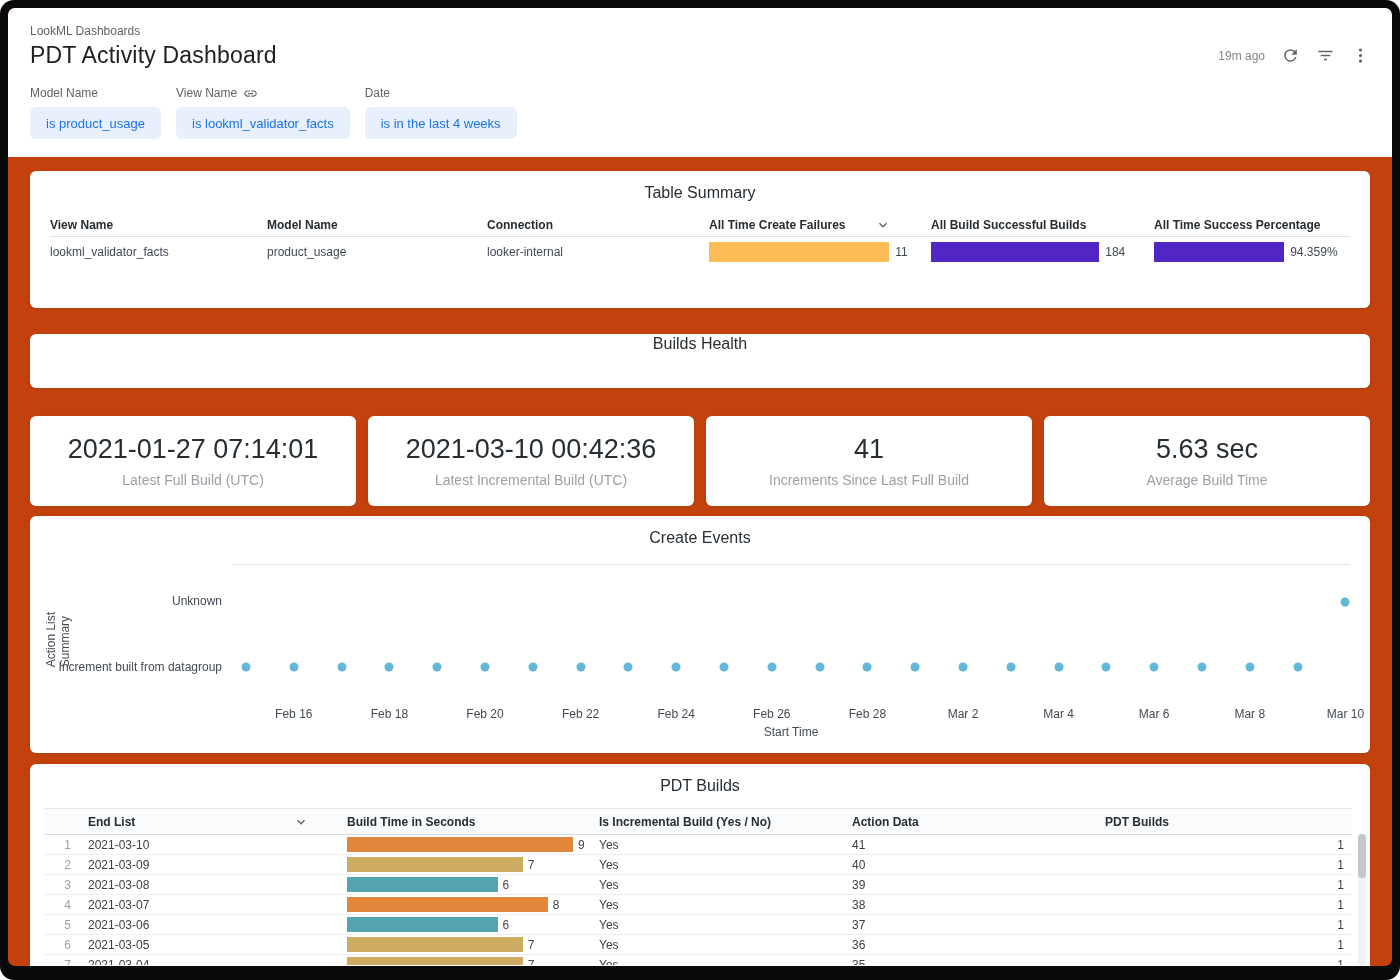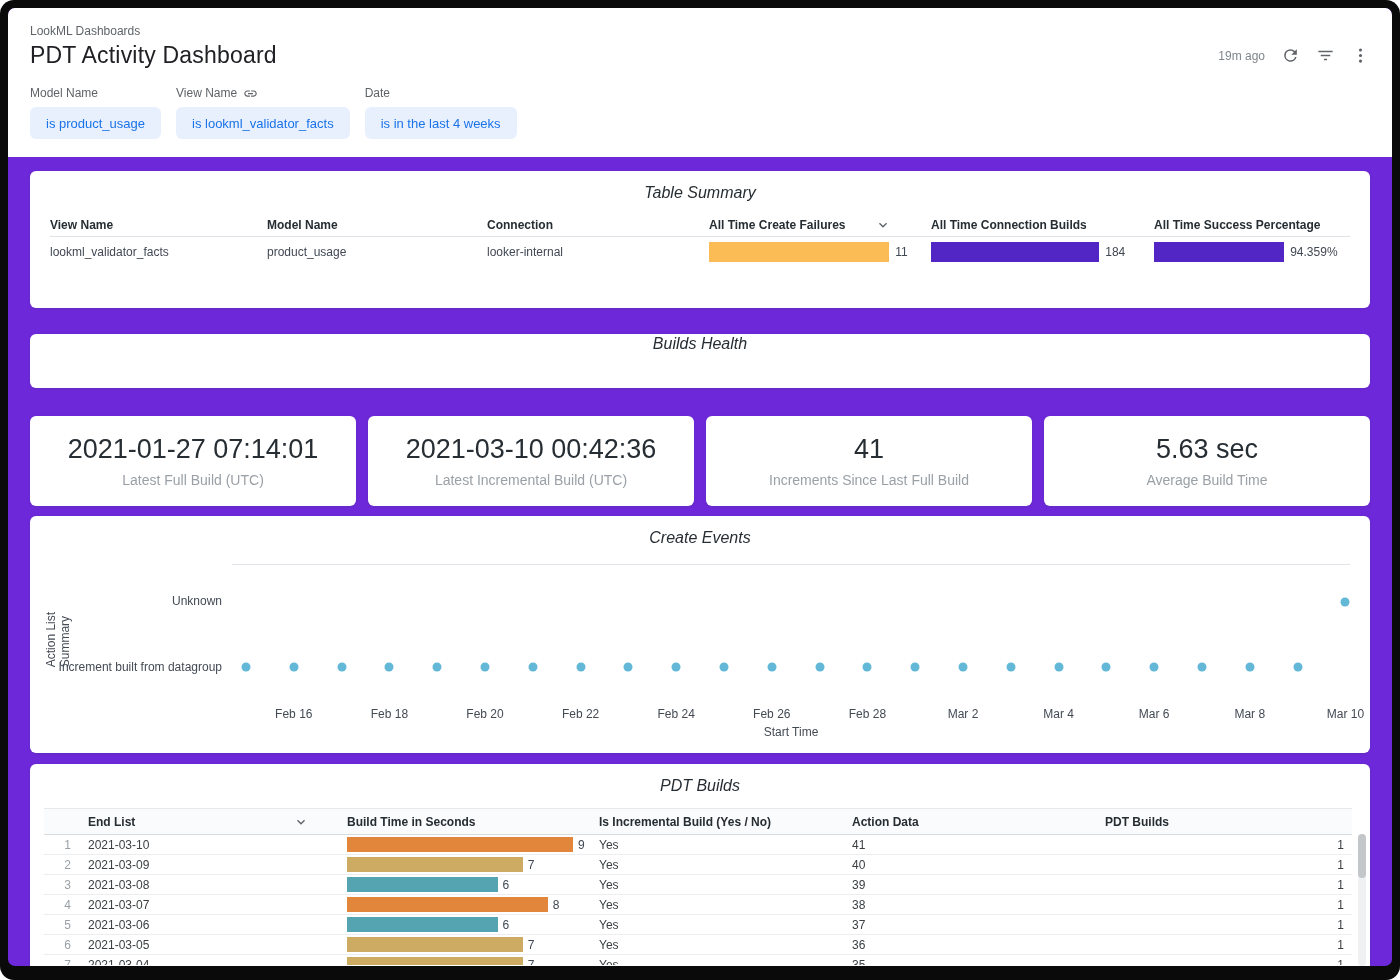--- a/index.html
+++ b/index.html
@@ -1,20 +1,20 @@
 <!DOCTYPE html>
 <html style="--chip-bg: #e8f0fe; --chip-text: #1a73e8;"><head>
 <meta charset="utf-8">
 <style>
   * { margin:0; padding:0; box-sizing:border-box; }
   html,body { width:1400px; height:980px; }
   body { background:#ffffff; font-family:"Liberation Sans", sans-serif; overflow:hidden; }
 
   .frame { width:1400px; height:980px; background:#0a0a0b; border-radius:14px; padding:8px 8px 14px 8px; }
-  .page  { width:100%; height:100%; background:#6d28d9; border-radius:7px; overflow:hidden; display:flex; flex-direction:column; }
+  .page  { width:100%; height:100%; background:#c2410c; border-radius:7px; overflow:hidden; display:flex; flex-direction:column; }
 
   
   .dash-header { background:#fff; padding:16px 22px 18px 22px; flex:0 0 auto; }
   .breadcrumb { font-size:12px; color:#5f6368; cursor:pointer; }
   .title-row { display:flex; justify-content:space-between; align-items:center; margin-top:4px; }
   .page-title { font-size:23px; font-weight:400; color:#202124; letter-spacing:.2px; }
   .header-actions { display:flex; align-items:center; gap:16px; color:#5f6368; }
   .refresh-time { font-size:12px; color:#80868b; }
   .icon-btn { background:none; border:none; padding:0; color:#5f6368; cursor:pointer; line-height:0; }
   .icon-btn svg { display:block; }
@@ -22,21 +22,21 @@
   .filter-bar { display:flex; gap:15px; margin-top:16px; }
   .filter-label-row { display:flex; align-items:center; gap:6px; height:16px; margin-bottom:6px; }
   .filter-label { font-size:12px; color:#5f6368; }
   .filter-chip { display:inline-flex; align-items:center; height:32px; padding:0 16px;
                  background:var(--chip-bg,#e8f0fe); color:var(--chip-text,#1a73e8);
                  border:none; border-radius:6px; font-size:13px; font-family:inherit; cursor:pointer; }
 
   
   .dash-body { flex:1 1 auto; padding:14px 22px 0 22px; overflow:hidden; }
   .card { background:#fff; border-radius:6px; box-shadow:0 1px 3px rgba(60,64,67,.14); }
-  .card-title { text-align:center; font-size:16px; color:#262d33; line-height:20px;font-style:italic; }
+  .card-title { text-align:center; font-size:16px; color:#262d33; line-height:20px; }
 
   
   .summary-card { height:137px; padding:12px 20px; margin-bottom:26px; overflow:hidden; }
   .summary-table { margin-top:10px; }
   .summary-head, .summary-row { display:grid; grid-template-columns:217px 220px 222px 222px 223px 1fr; align-items:center; }
   .summary-head { height:24px; border-bottom:1px solid #dfe2e6; }
   .th { font-size:12px; font-weight:bold; color:#262d33; cursor:pointer; }
   .th-flex { display:flex; align-items:center; justify-content:space-between; }
   .summary-row { height:30px; }
   .td { font-size:12px; color:#404854; }
@@ -148,21 +148,21 @@
           <div class="summary-head">
             <div class="th">View Name</div>
             <div class="th">Model Name</div>
             <div class="th">Connection</div>
             <div class="th th-flex">
               <span>All Time Create Failures</span>
               <svg class="chev" width="16" height="16" viewBox="0 0 24 24" fill="#5f6368" style="margin-right:40px">
                   <path d="M7.41 8.59 12 13.17l4.59-4.58L18 10l-6 6-6-6z"></path>
                 </svg>
             </div>
-            <div class="th">All Time Connection Builds</div>
+            <div class="th">All Build Successful Builds</div>
             <div class="th">All Time Success Percentage</div>
           </div>
           <div class="summary-row">
             <div class="td">lookml_validator_facts</div>
             <div class="td">product_usage</div>
             <div class="td">looker-internal</div>
             <div class="td bar-cell">
               <div class="hbar sum-bar" style="width: 85%; background: rgb(251, 188, 85);"></div>
               <span class="bar-val">11</span>
             </div>

